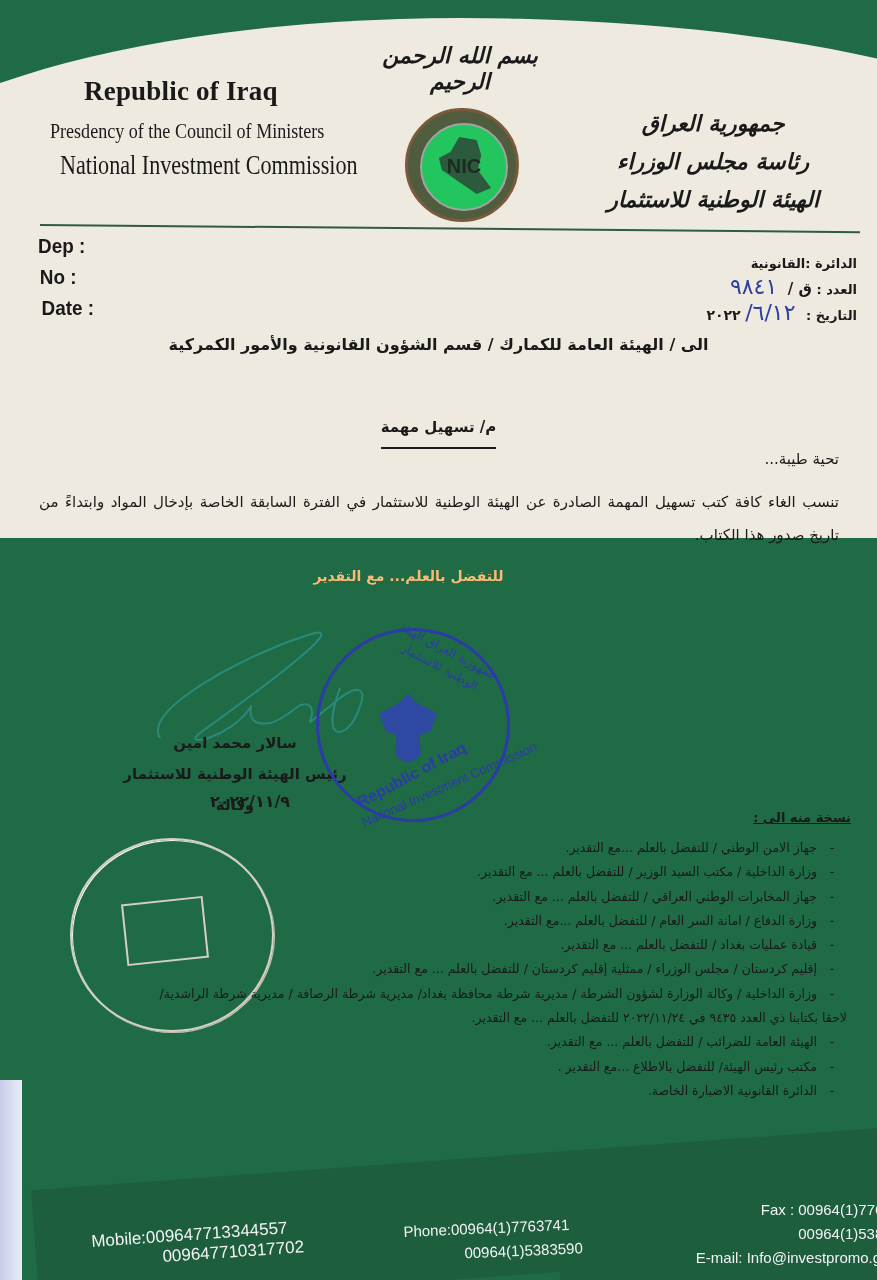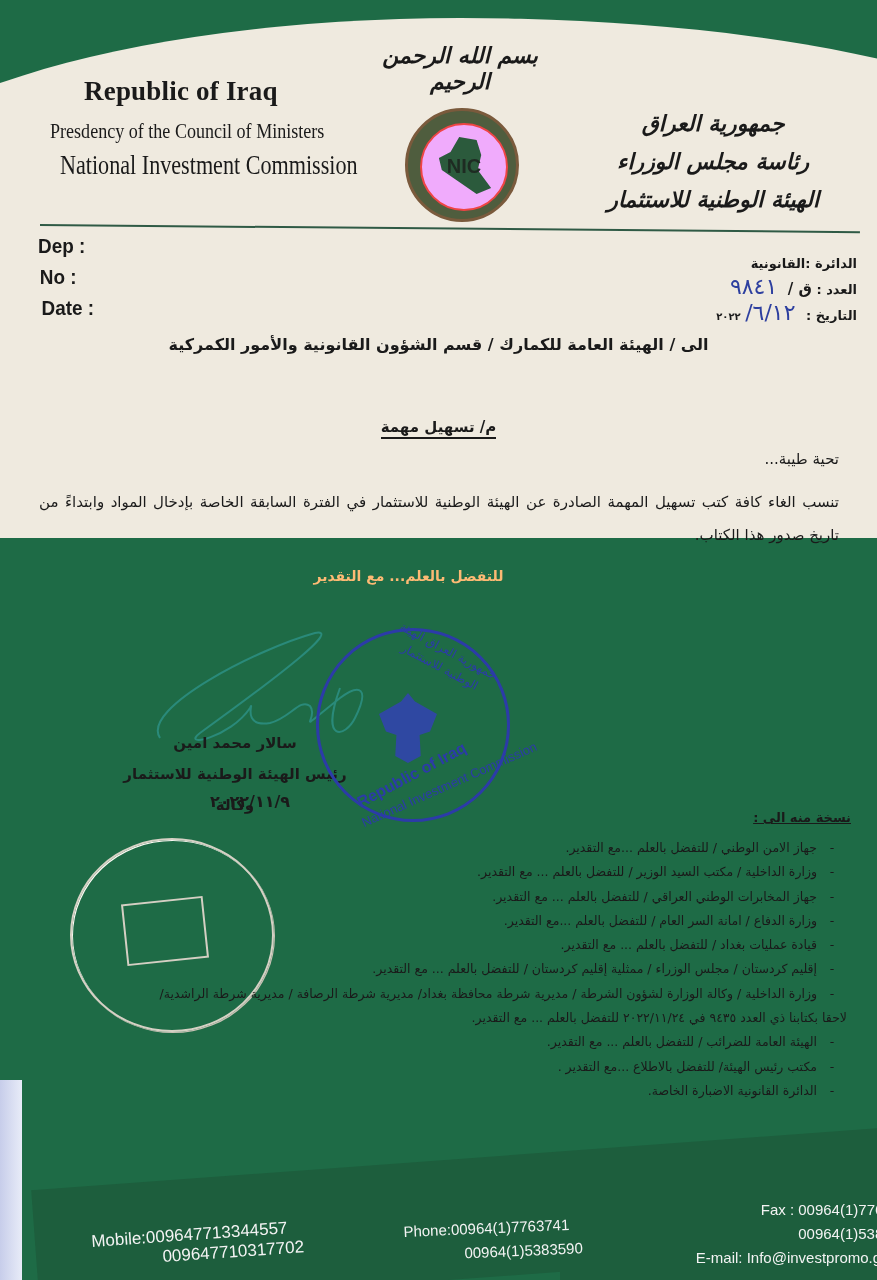--- a/index.html
+++ b/index.html
@@ -9,31 +9,31 @@
   .top-curve { position:absolute; left:-160px; top:18px; width:1240px; height:520px; background:#efeadf; border-radius:50% 50% 0 0 / 38% 30% 0 0; }
   .left-strip { position:absolute; left:0; top:1080px; width:22px; height:200px; background:linear-gradient(90deg,#c7cdea,#e8ecf8); }
   .header-en { position:absolute; left:50px; top:76px; text-align:left; color:#1a1a1a; }
   .header-en .l1 { font-family:"Liberation Serif", serif; font-weight:bold; font-size:27px; margin-left:34px; letter-spacing:0.2px; }
   .header-en .l2 { font-family:"Liberation Serif", serif; font-size:21px; margin-top:12px; transform:scaleX(0.86); transform-origin:left; white-space:nowrap; }
   .header-en .l3 { font-family:"Liberation Serif", serif; font-size:27px; margin-top:6px; margin-left:10px; transform:scaleX(0.82); transform-origin:left; white-space:nowrap; }
   .header-ar { position:absolute; right:58px; top:104px; direction:rtl; text-align:center; color:#1a1a1a; font-family:"DejaVu Serif", serif; font-style:italic; }
   .header-ar div { font-size:22px; line-height:38px; font-weight:bold; }
   .basmala { position:absolute; left:378px; top:42px; width:164px; text-align:center; direction:rtl; font-family:"DejaVu Serif", serif; font-weight:bold; font-style:italic; font-size:22px; color:#1a1a1a; }
   .logo { position:absolute; left:405px; top:108px; width:114px; height:114px; border-radius:50%; background:#4f5d3e; border:3px solid #7a5a3c; box-sizing:border-box; }
-  .logo .inner { position:absolute; left:12px; top:12px; width:84px; height:84px; border-radius:50%; background:#f0abfc; border:2px solid #ef4444; }
+  .logo .inner { position:absolute; left:12px; top:12px; width:84px; height:84px; border-radius:50%; background:#22c55e; border:2px solid #a3a3a3; }
   .logo .map { position:absolute; left:14px; top:12px; width:58px; height:60px; background:#2b5a3c; clip-path:polygon(40% 0,70% 5%,78% 30%,72% 55%,95% 85%,70% 95%,40% 75%,10% 55%,5% 35%,25% 25%); }
   .logo .nic { position:absolute; left:0; top:30px; width:84px; text-align:center; font-family:"Liberation Sans", sans-serif; font-weight:bold; font-size:20px; color:#1e2b22; }
   .rule { position:absolute; left:40px; top:224px; width:820px; height:2px; background:#2f5a45; transform:rotate(0.5deg); transform-origin:left; }
   .meta-en { position:absolute; left:38px; top:230px; font-family:"Liberation Sans", sans-serif; font-weight:bold; font-size:21px; color:#1a1a1a; line-height:31px; transform:scaleX(0.9); transform-origin:left; }
   .meta-ar { position:absolute; right:20px; top:252px; direction:rtl; text-align:right; font-family:"DejaVu Sans", sans-serif; font-weight:bold; font-size:13px; color:#1a1a1a; line-height:23px; }
   .meta-ar .hand { color:#2d3f9f; font-family:"DejaVu Sans", sans-serif; font-weight:normal; font-size:22px; margin-right:6px; }
-  .meta-ar .printed-year { color:#1a1a1a; font-size:10px; }
+  .meta-ar .printed-year { color:#1a1a1a; font-size:14px; }
   .addressee { position:absolute; left:0; width:877px; top:335px; text-align:center; direction:rtl; font-family:"DejaVu Sans", sans-serif; font-weight:bold; font-size:16px; color:#1a1a1a; }
   .subject { position:absolute; left:0; width:877px; top:418px; text-align:center; direction:rtl; font-family:"DejaVu Sans", sans-serif; font-weight:bold; font-size:15px; color:#1a1a1a; }
-  .subject span { border-bottom:2px solid #1a1a1a; padding-bottom:1px; }
+  .subject span { border-bottom:2px solid #1a1a1a; padding-bottom:11px; }
   .greeting { position:absolute; right:38px; top:450px; direction:rtl; font-family:"DejaVu Sans", sans-serif; font-size:15px; color:#1a1a1a; }
   .body-text { position:absolute; right:38px; top:486px; width:800px; direction:rtl; text-align:justify; text-align-last:right; font-family:"DejaVu Sans", sans-serif; font-size:15px; line-height:33px; color:#1a1a1a; }
   .closing { position:absolute; left:0; width:877px; top:568px; text-align:center; direction:rtl; font-family:"DejaVu Sans", sans-serif; font-weight:bold; font-size:14px; color:#fdba74; padding-right:60px; box-sizing:border-box; }
   .signature-svg { position:absolute; left:140px; top:628px; width:240px; height:140px; }
   .sign-block { position:absolute; left:110px; top:728px; width:250px; direction:rtl; text-align:center; font-family:"DejaVu Sans", sans-serif; font-weight:bold; font-size:15px; color:#1a1a1a; line-height:31px; }
   .sign-date { position:absolute; left:210px; top:792px; font-family:"DejaVu Sans", sans-serif; font-weight:bold; font-size:16px; color:#1a1a1a; direction:rtl; }
   .stamp { position:absolute; left:316px; top:628px; width:194px; height:194px; border-radius:50%; border:3px solid #2c3ba8; box-sizing:border-box; color:#2c3ba8; }
   .stamp .ar { position:absolute; left:70px; top:10px; width:110px; direction:rtl; text-align:center; font-family:"DejaVu Sans", sans-serif; font-size:12px; line-height:18px; transform:rotate(28deg); }
   .stamp .eagle { position:absolute; left:60px; top:62px; width:58px; height:70px; background:#3342b3; clip-path:polygon(50% 0,62% 12%,100% 30%,88% 55%,70% 60%,72% 90%,50% 100%,28% 90%,30% 60%,12% 55%,0 30%,38% 12%); opacity:0.85; }
   .stamp .en { position:absolute; left:30px; top:126px; width:160px; font-family:"Liberation Sans", sans-serif; font-weight:bold; font-size:16px; transform:rotate(-28deg); white-space:nowrap; }

